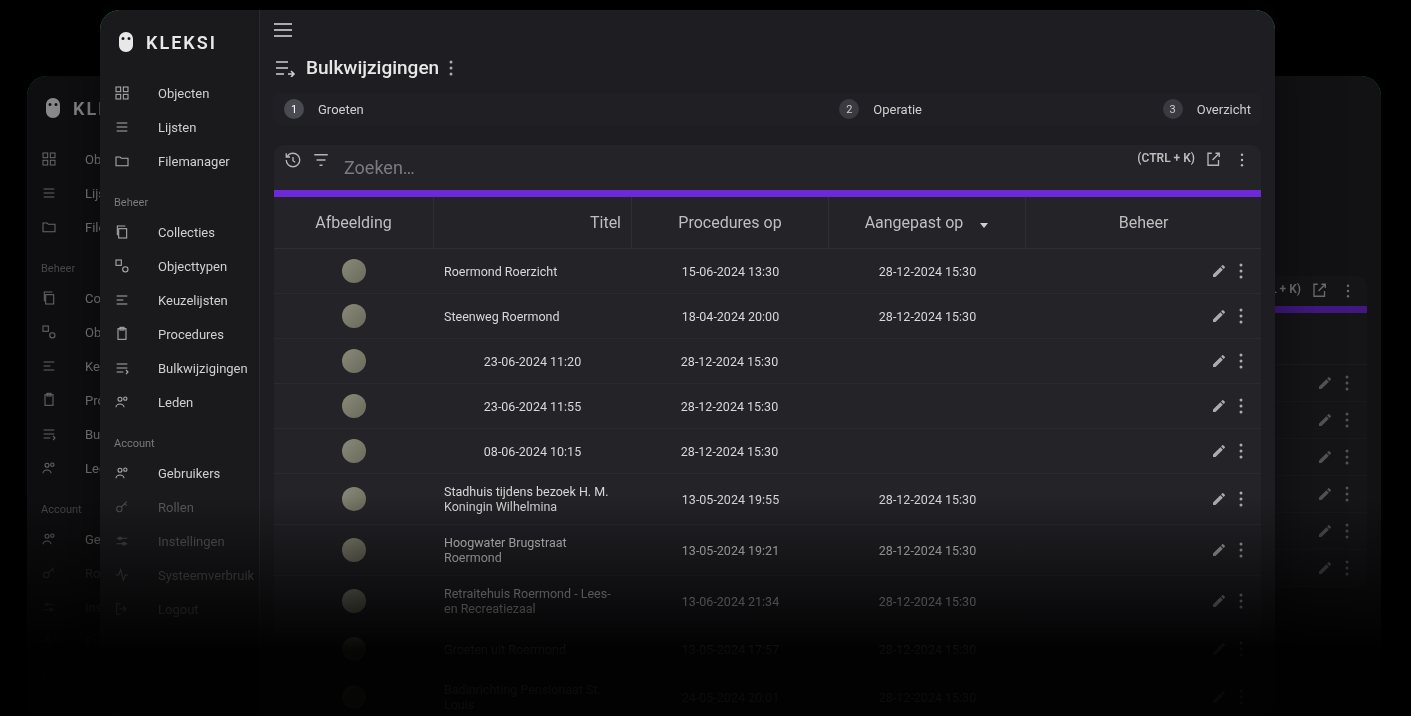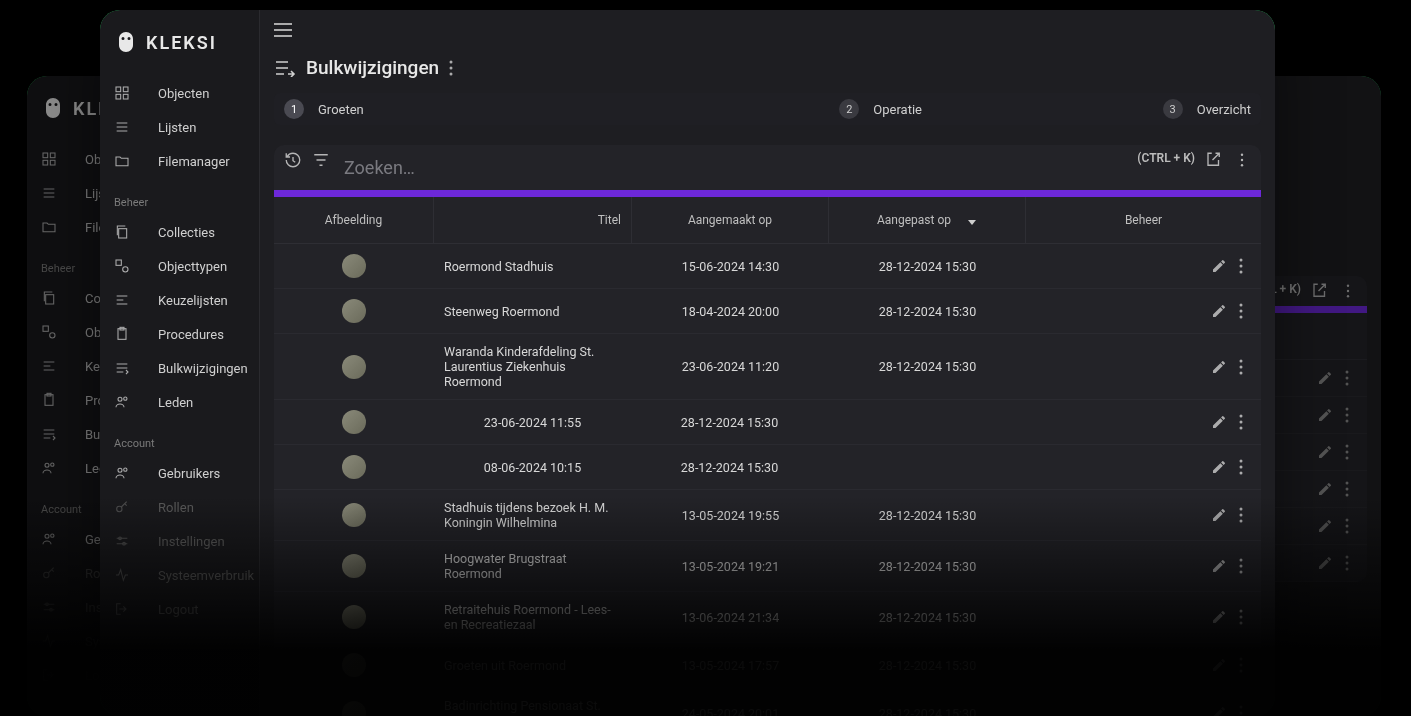--- a/index.html
+++ b/index.html
@@ -25,21 +25,21 @@
 .step-num{width:20px;height:20px;border-radius:50%;background:#3a3a40;display:flex;align-items:center;justify-content:center;font-size:11px}
 .step.active .step-num{background:#4a4a52;color:#fff}
 .step.right{justify-content:flex-end}
 .table-wrap{margin:20px 14px 0;background:#232328;border-radius:10px;overflow:hidden}
 .table-toolbar{display:flex;align-items:flex-start;padding:6px 10px;border-bottom:7px solid #6d28d9;gap:10px}
 .search-input{flex:1;background:transparent;border:none;outline:none;color:#e0e0e0;font-size:18px;padding:6px 4px}
 .search-input::placeholder{color:#7a7a80}
 .kbd{font-size:12px;font-weight:600;color:#bcbcbc}
 .tool-icon{width:18px;height:18px;cursor:pointer;opacity:0.85}
 .thead{display:flex;border-bottom:1px solid #2e2e34}
-.th{padding:16px 10px;font-size:12px;color:#bfbfbf;text-align:center;border-right:1px solid #2e2e34}
+.th{padding:16px 10px;font-size:16px;color:#bfbfbf;text-align:center;border-right:1px solid #2e2e34}
 .th:last-child{border-right:none}
 .th.sortable{display:flex;align-items:center;justify-content:center;gap:16px}
 .trow{display:flex;border-bottom:1px solid #2a2a30}
 .td{padding:10px 10px;font-size:12.5px;color:#d8d8d8;display:flex;align-items:center}
 .td.center{justify-content:center}
 .td.actions{justify-content:flex-end;gap:12px;padding-right:18px}
 .thumb{width:24px;height:24px;border-radius:50%;background:linear-gradient(135deg,#8a8a7a,#6a6a5a)}
 .col-img{width:160px}
 .col-title{width:198px}
 .col-created{width:197px}
@@ -489,37 +489,37 @@
         <svg class="tool-icon" viewBox="0 0 24 24">
             <circle cx="12" cy="5" r="1.6" fill="#cfcfcf"></circle>
             <circle cx="12" cy="12" r="1.6" fill="#cfcfcf"></circle>
             <circle cx="12" cy="19" r="1.6" fill="#cfcfcf"></circle>
           </svg>
       </div>
 
       <div class="thead">
         <div class="th col-img">Afbeelding</div>
         <div class="th col-title" style="text-align:right">Titel</div>
-        <div class="th col-created">Aangemaakt op</div>
+        <div class="th col-created">Procedures op</div>
         <div class="th col-modified sortable">
           <span>Aangepast op</span>
           <svg width="10" height="10" viewBox="0 0 10 10">
               <path fill="#cfcfcf" d="M5 10L1 5h8z"></path>
             </svg>
         </div>
         <div class="th col-actions">Beheer</div>
       </div>
 
       <div id="front-rows">
           <div class="trow">
             <div class="td col-img center">
               <div class="thumb"></div>
             </div>
-            <div class="td col-title">Roermond Stadhuis</div>
-            <div class="td col-created center">15-06-2024 14:30</div>
+            <div class="td col-title">Roermond Roerzicht</div>
+            <div class="td col-created center">15-06-2024 13:30</div>
             <div class="td col-modified center">28-12-2024 15:30</div>
             <div class="td col-actions actions">
               <svg width="16" height="16" viewBox="0 0 24 24" class="icon-btn">
                 <path fill="#cfcfcf" d="M3 17.25V21h3.75L17.81 9.94l-3.75-3.75L3 17.25zM20.71 7.04a1 1 0 000-1.41l-2.34-2.34a1 1 0 00-1.41 0l-1.83 1.83 3.75 3.75 1.83-1.83z"></path>
               </svg>
               <svg width="4" height="16" viewBox="0 0 4 16" class="icon-btn">
                 <circle cx="2" cy="2" r="1.5" fill="#cfcfcf"></circle>
                 <circle cx="2" cy="8" r="1.5" fill="#cfcfcf"></circle>
                 <circle cx="2" cy="14" r="1.5" fill="#cfcfcf"></circle>
               </svg>
@@ -540,21 +540,20 @@
                 <circle cx="2" cy="2" r="1.5" fill="#cfcfcf"></circle>
                 <circle cx="2" cy="8" r="1.5" fill="#cfcfcf"></circle>
                 <circle cx="2" cy="14" r="1.5" fill="#cfcfcf"></circle>
               </svg>
             </div>
           </div>
           <div class="trow">
             <div class="td col-img center">
               <div class="thumb"></div>
             </div>
-            <div class="td col-title">Waranda Kinderafdeling St. Laurentius Ziekenhuis Roermond</div>
             <div class="td col-created center">23-06-2024 11:20</div>
             <div class="td col-modified center">28-12-2024 15:30</div>
             <div class="td col-actions actions">
               <svg width="16" height="16" viewBox="0 0 24 24" class="icon-btn">
                 <path fill="#cfcfcf" d="M3 17.25V21h3.75L17.81 9.94l-3.75-3.75L3 17.25zM20.71 7.04a1 1 0 000-1.41l-2.34-2.34a1 1 0 00-1.41 0l-1.83 1.83 3.75 3.75 1.83-1.83z"></path>
               </svg>
               <svg width="4" height="16" viewBox="0 0 4 16" class="icon-btn">
                 <circle cx="2" cy="2" r="1.5" fill="#cfcfcf"></circle>
                 <circle cx="2" cy="8" r="1.5" fill="#cfcfcf"></circle>
                 <circle cx="2" cy="14" r="1.5" fill="#cfcfcf"></circle>

